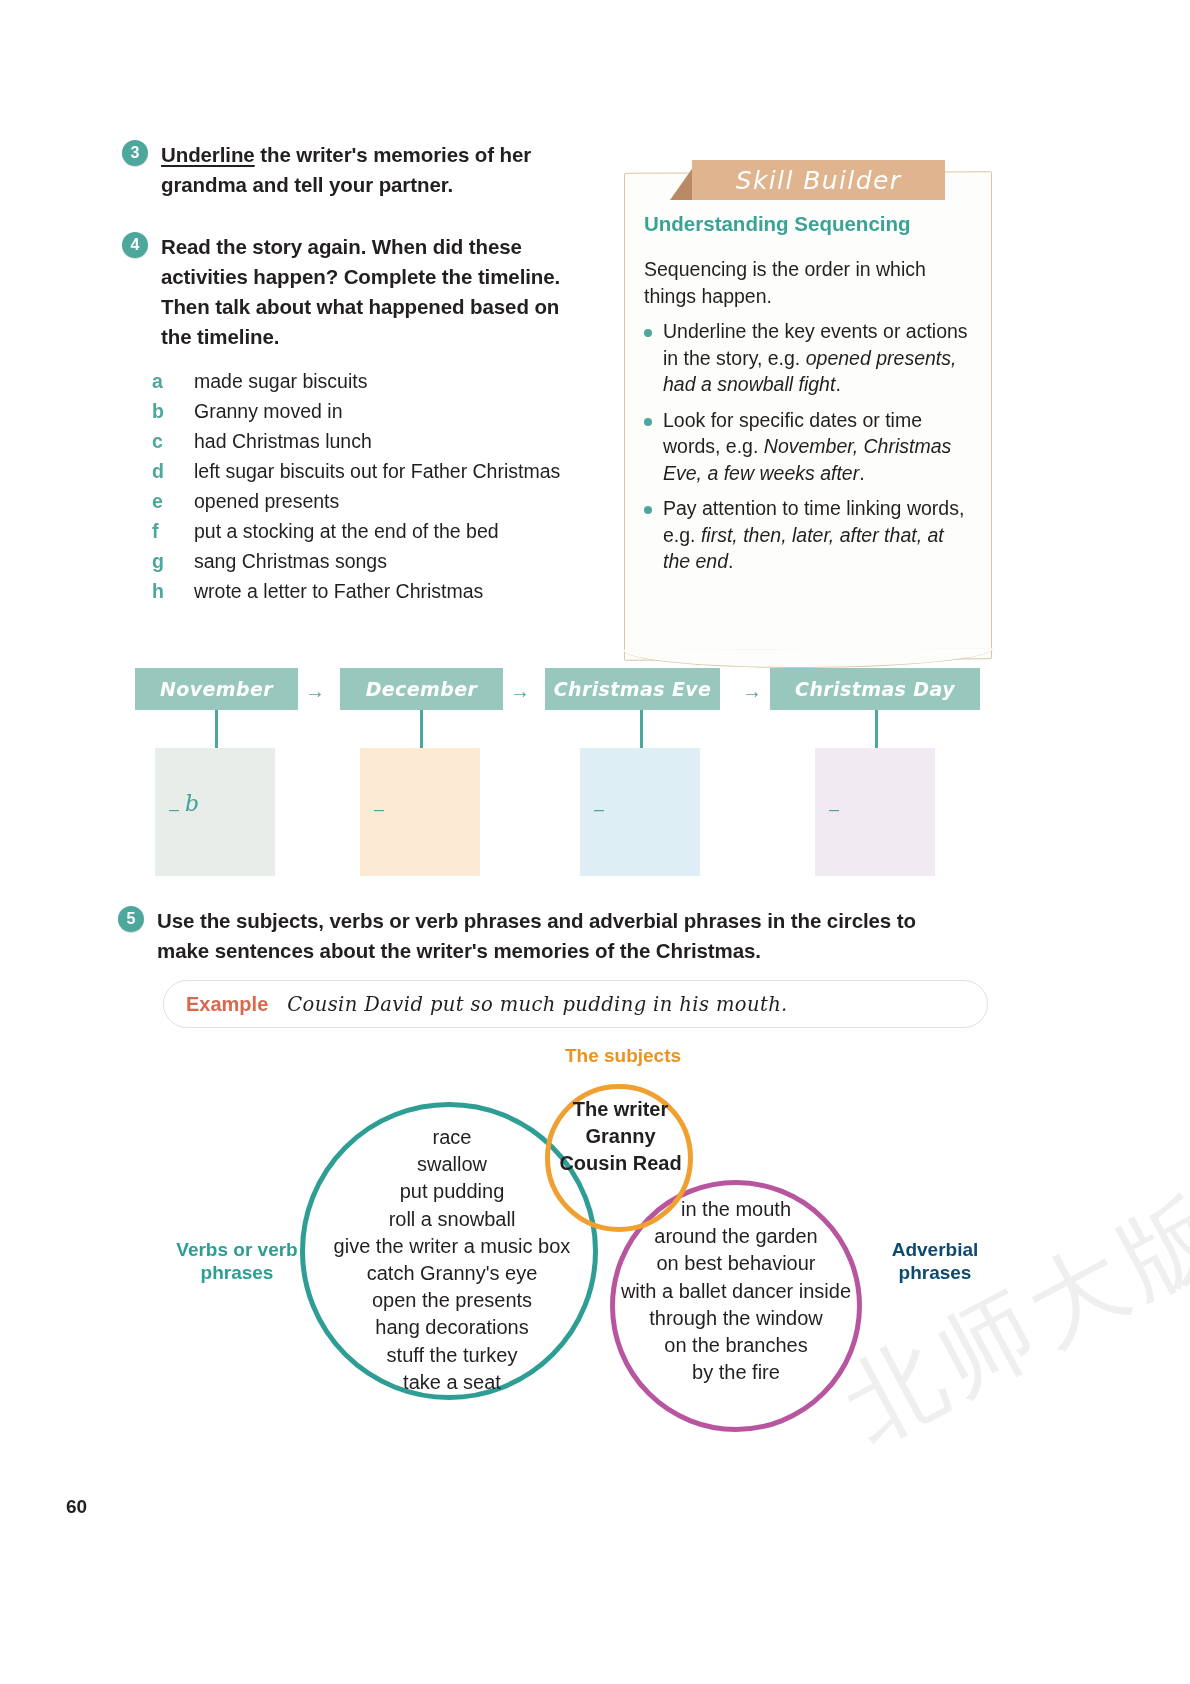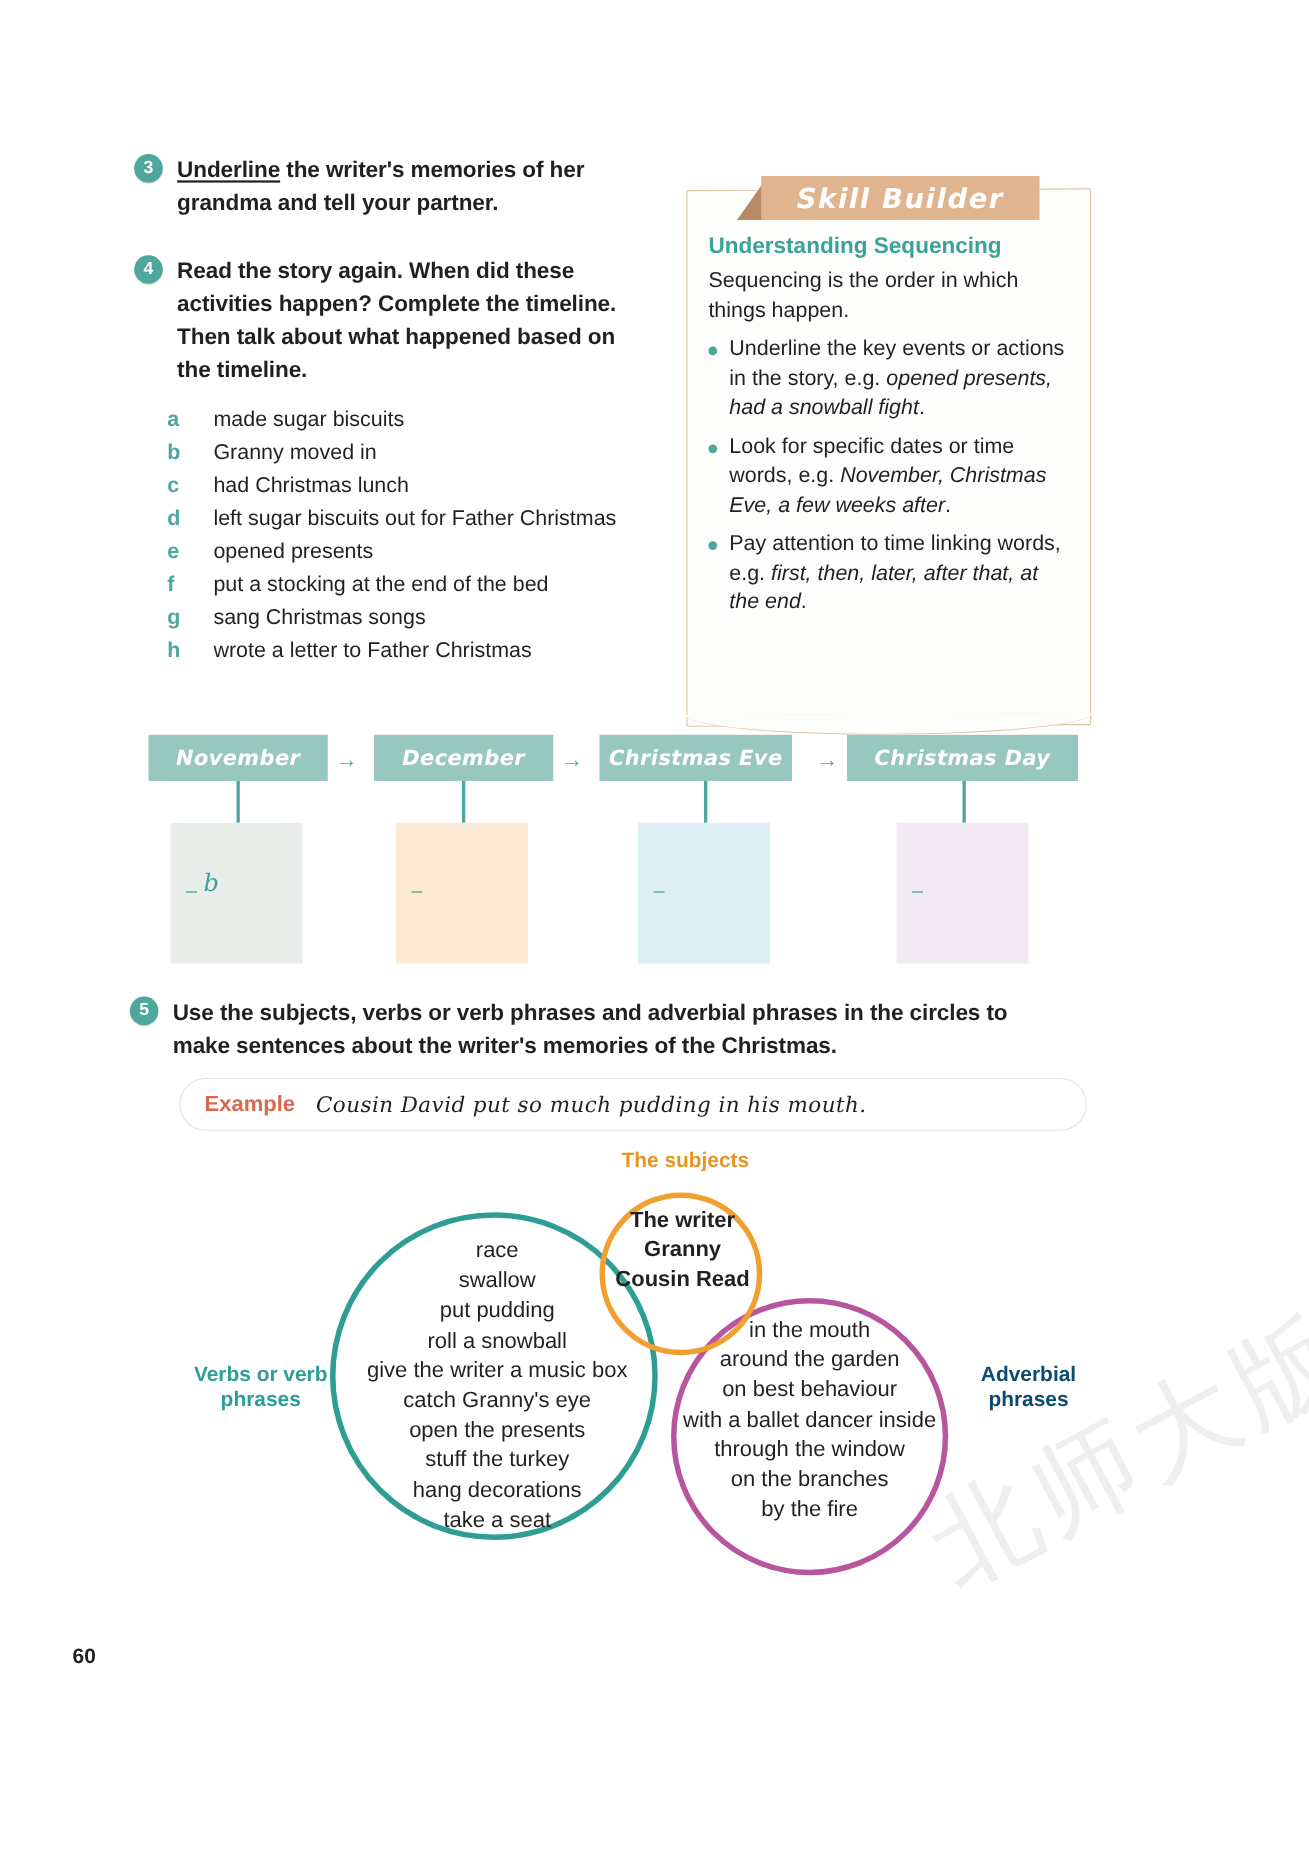--- a/index.html
+++ b/index.html
@@ -64,28 +64,28 @@
     display:flex;align-items:center;justify-content:center;
     z-index:3;
   }
   .sb-ribbon-fold{
     position:absolute;left:46px;top:6px;width:24px;height:34px;
     background:#b98a63;
     clip-path:polygon(100% 0,100% 100%,0 100%);
     z-index:2;
   }
   .sb-title{
-    color:#ffffff;font-size:25px;font-style:italic;font-weight:bold;
+    color:#ffffff;font-size:25px;font-style:italic;font-weight:normal;
     letter-spacing:1.4px;font-family:"DejaVu Sans",sans-serif;
   }
   .sb-content{
     position:absolute;left:20px;top:52px;width:330px;z-index:4;
   }
   .sb-heading{
-    color:#3aa396;font-size:20.5px;font-weight:bold;margin-bottom:6px;
+    color:#3aa396;font-size:20.5px;font-weight:bold;margin-bottom:20px;
   }
   .sb-para{font-size:19.5px;line-height:1.36;margin-bottom:9px;}
   .sb-bullet{display:flex;gap:11px;margin-bottom:9px;}
   .sb-dot{
     width:8px;height:8px;border-radius:50%;background:#4da79c;
     flex:0 0 8px;margin-top:11px;
   }
   .sb-btext{font-size:19.5px;line-height:1.36;flex:1;}
   .sb-btext i{font-style:italic;}
 
@@ -312,22 +312,22 @@
     <div class="venn-label" id="label-adverbial">Adverbial phrases</div>
 
     <div class="venn-words" id="words-verbs">
       <div>race</div>
       <div>swallow</div>
       <div>put pudding</div>
       <div>roll a snowball</div>
       <div>give the writer a music box</div>
       <div>catch Granny's eye</div>
       <div>open the presents</div>
+      <div>hang decorations</div>
       <div>stuff the turkey</div>
-      <div>hang decorations</div>
       <div>take a seat</div>
     </div>
 
     <div class="venn-words" id="words-subjects">
       <div>The writer</div>
       <div>Granny</div>
       <div>Cousin Read</div>
     </div>
 
     <div class="venn-words" id="words-adverbial">

